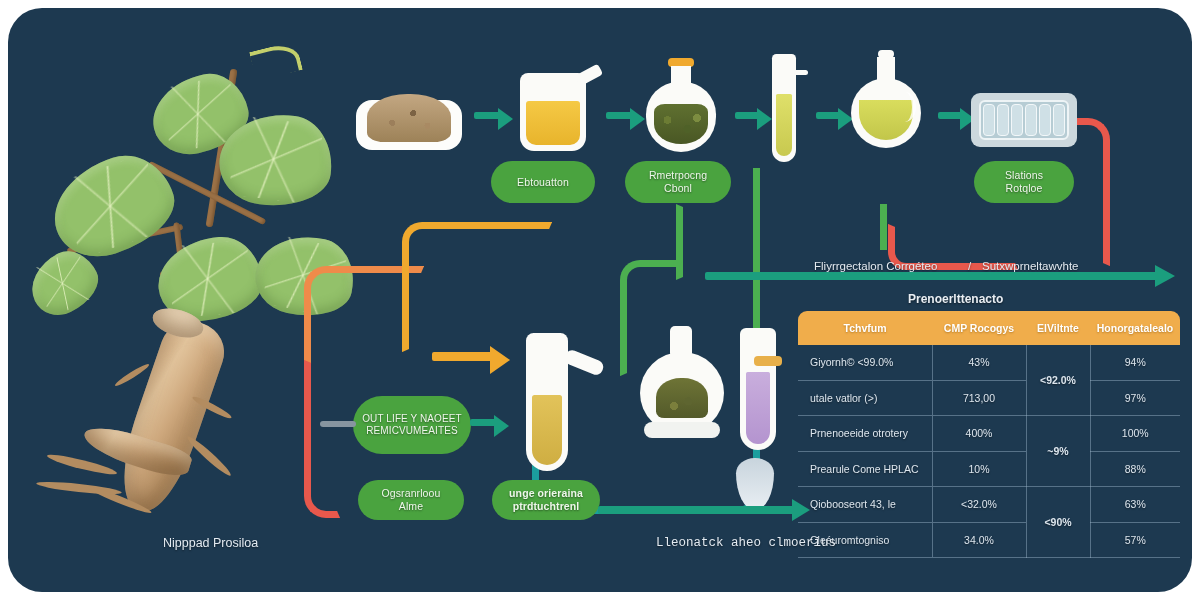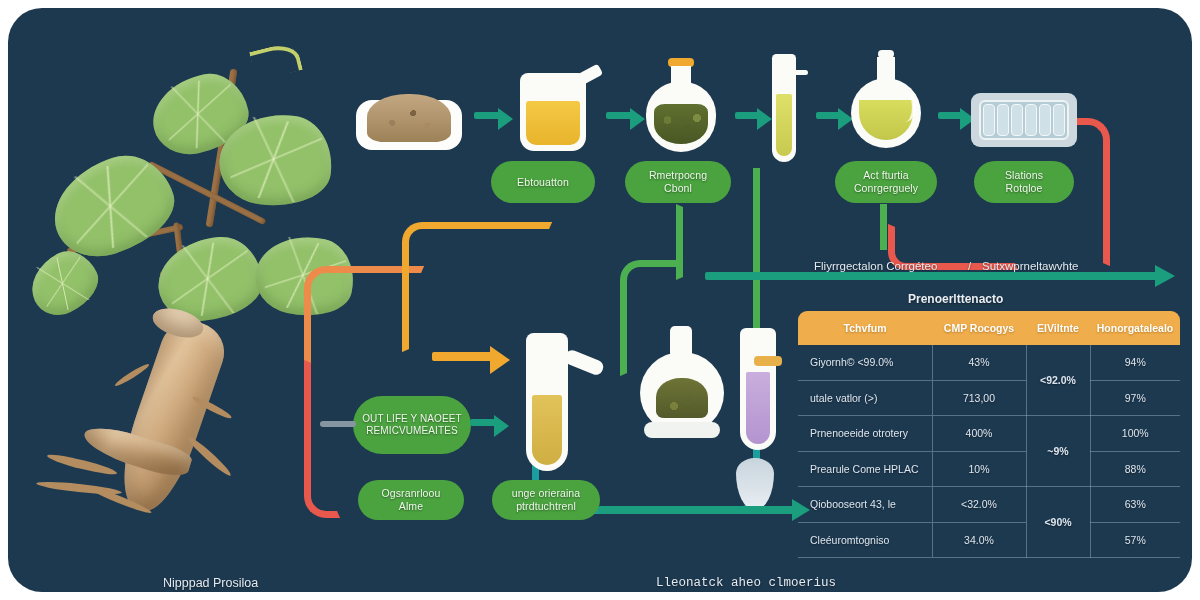--- a/index.html
+++ b/index.html
@@ -113,21 +113,20 @@
   .tbl td.lbl{text-align:left;padding-left:12px;}
   .tbl td.mrg{border-left:1px solid rgba(160,185,205,.45);
               border-right:1px solid rgba(160,185,205,.45);
               font-weight:bold;}
   .tbl td.c2{border-left:1px solid rgba(160,185,205,.45);}
 
   .caption{
     position:absolute;color:#e3eaf1;font-size:12.5px;
     text-shadow:0 1px 2px rgba(0,0,0,.5);filter:blur(.25px);
     white-space:nowrap;
-    margin-top:40px;
   }
 </style>
 </head>
 <body>
 
 <div id="stage">
   <div id="board">
 
     <div style="position:absolute;left:22px;top:14px;width:330px;height:520px;">
 
@@ -275,24 +274,20 @@
     <div class="icon-wrap" style="left:840px;top:42px;width:76px;height:100px;">
       <div style="position:absolute;left:30px;top:0;width:16px;height:8px;background:#fbfbf8;border-radius:4px;"></div>
       <div style="position:absolute;left:29px;top:7px;width:18px;height:28px;background:#fbfbf8;"></div>
       <div style="position:absolute;left:3px;top:28px;width:70px;height:70px;
                   background:#fbfbf8;border-radius:50%;"></div>
       <div style="position:absolute;left:11px;top:50px;width:54px;height:40px;
                   background:linear-gradient(#d9dd5d,#c2c64a);border-radius:0 0 42px 42px;"></div>
       <div style="position:absolute;left:46px;top:42px;width:18px;height:30px;
                   border-right:4px solid rgba(255,255,255,.8);border-radius:50%;"></div>
     </div>
-    <div class="pill" style="left:827px;top:153px;width:102px;height:42px;flex-direction:column;">
-      <span>Act fturtia</span>
-      <span>Conrgerguely</span>
-    </div>
 
     <div class="arrow-h" style="left:930px;top:100px;">
       <div class="arr-shaft" style="left:0;top:4px;width:24px;"></div>
       <div class="arr-head" style="left:22px;top:0px;"></div>
     </div>
 
     <div class="icon-wrap" style="left:963px;top:85px;width:106px;height:54px;">
       <div style="position:absolute;left:0;top:0;width:106px;height:54px;
                   background:#ccd8dd;border-radius:9px;"></div>
       <div style="position:absolute;left:8px;top:7px;width:90px;height:40px;
@@ -376,21 +371,21 @@
 
     <div style="position:absolute;left:728px;top:450px;width:38px;height:52px;
                 background:linear-gradient(#e9eef3,#c8d4dd);
                 border-radius:50% 50% 50% 50% / 72% 72% 30% 30%;
                 transform:rotate(180deg);"></div>
 
     <div class="pill" style="left:350px;top:472px;width:106px;height:40px;flex-direction:column;">
       <span>Ogsranrloou</span>
       <span>Alme</span>
     </div>
-    <div class="pill" style="left:484px;top:472px;width:108px;height:40px;flex-direction:column;">
+    <div class="pill" style="left:484px;top:472px;width:108px;height:40px;flex-direction:column;font-weight:bold;">
       <span>unge orieraina</span>
       <span>ptrdtuchtrenl</span>
     </div>
 
     <div class="arrow-h" style="left:590px;top:496px;">
       <div class="arr-shaft" style="left:0;top:2px;width:196px;height:8px;"></div>
       <div class="arr-head" style="left:194px;top:-5px;border-top-width:11px;border-bottom-width:11px;border-left-width:18px;"></div>
     </div>
 
     <div id="table-block" style="left:782px;top:278px;width:390px;height:250px;">

